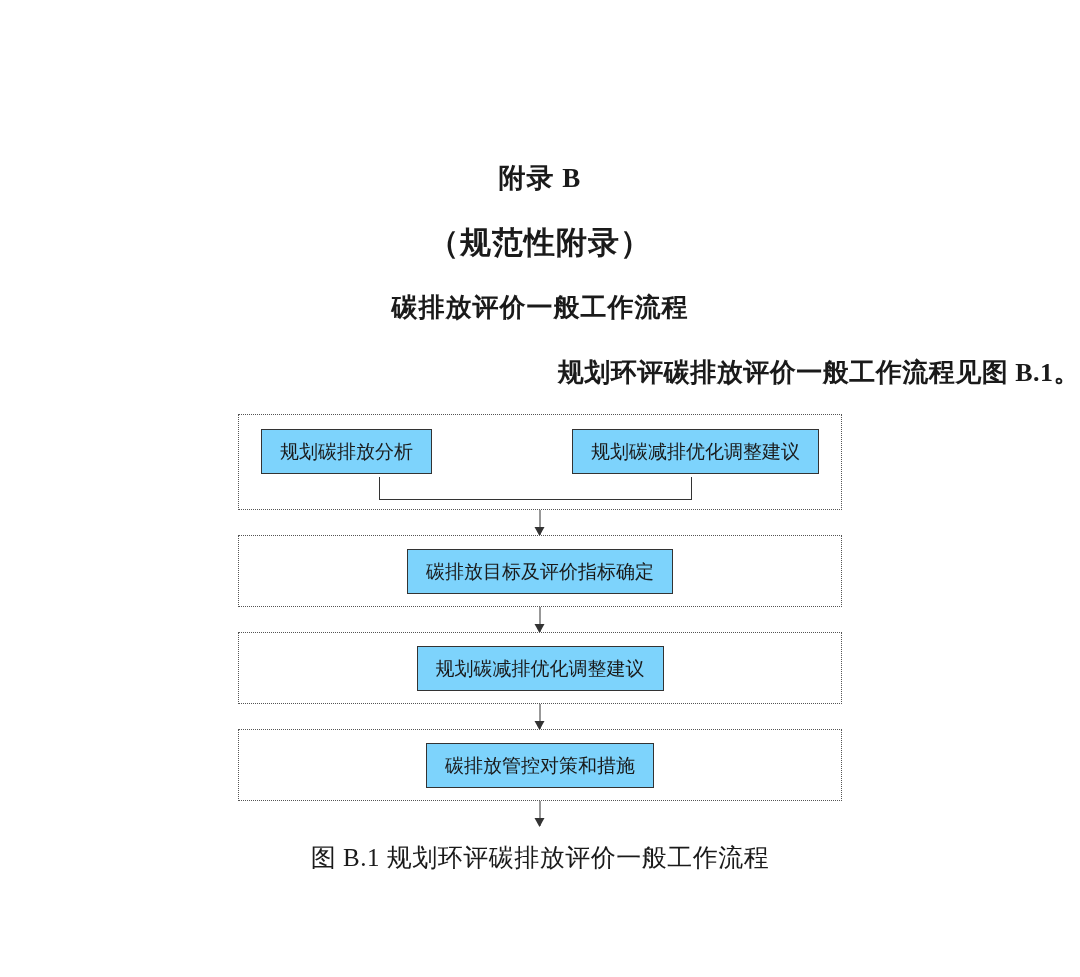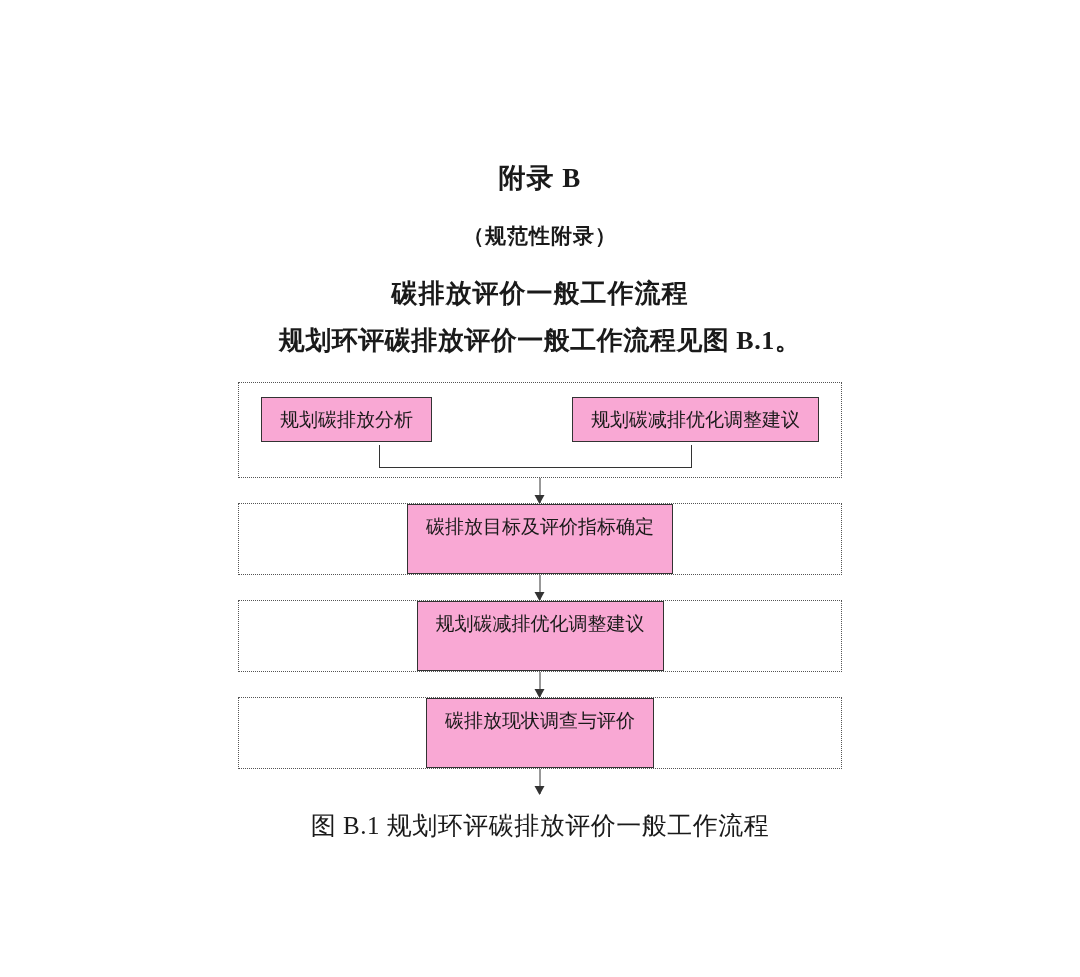--- a/index.html
+++ b/index.html
@@ -27,36 +27,37 @@
     padding-top: 160px;
     text-align: center;
   }
   .h-appendix {
     font-size: 27px;
     font-weight: bold;
     letter-spacing: 1px;
     margin-bottom: 26px;
   }
   .h-normative {
-    font-size: 21px;
+    font-size: 31px;
     font-weight: bold;
     letter-spacing: 1px;
     margin-bottom: 26px;
   }
   .h-title {
     font-size: 26px;
     font-weight: bold;
     letter-spacing: 1px;
-    margin-bottom: 12px;
+    margin-bottom: 30px;
   }
   .h-lead {
     font-size: 26px;
     font-weight: bold;
     letter-spacing: 0.5px;
     margin-bottom: 8px;
+    text-align: right;
   }
 
   
   .flow {
     position: relative;
     width: 604px;
     margin: 24px auto 0 auto;
   }
 
   .band {
@@ -66,27 +67,28 @@
     background: #fff;
   }
 
   .band-top {
     height: 96px;
     padding: 0;
   }
   .band-row {
     height: 72px;
     display: flex;
+    align-items: center;
     justify-content: center;
     margin-top: 25px;
   }
 
   .node {
     border: 1px solid #333;
-    background: #f9a8d4;
+    background: #7dd3fc;
     font-size: 19px;
     line-height: 1;
     padding: 12px 18px;
     text-align: center;
     white-space: nowrap;
     box-sizing: border-box;
   }
 
   
   .top-nodes {
@@ -193,20 +195,20 @@
 
     <div class="arrow arrow-c"></div>
 
     <div class="band band-row">
       <div class="node">规划碳减排优化调整建议</div>
     </div>
 
     <div class="arrow arrow-d"></div>
 
     <div class="band band-row">
-      <div class="node">碳排放现状调查与评价</div>
+      <div class="node">碳排放管控对策和措施</div>
     </div>
 
   </div>
 
   <div class="caption">图 B.1  规划环评碳排放评价一般工作流程</div>
 
 </div>
 
 </body></html>

